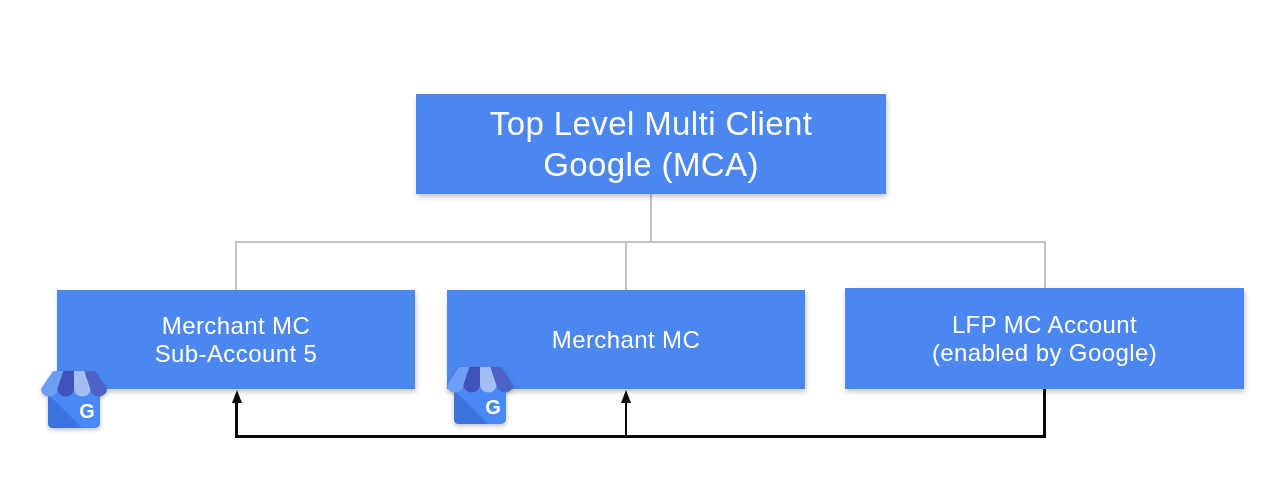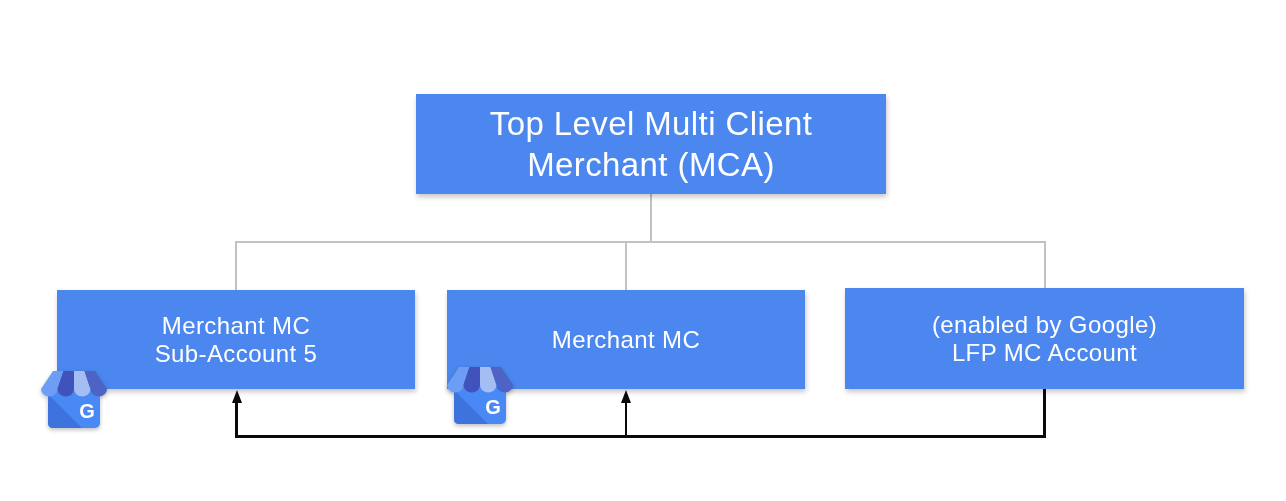--- a/index.html
+++ b/index.html
@@ -77,35 +77,35 @@
 
   <div class="line black v" style="left:1043.25px; top:389px; height:48.5px;"></div>
   <div class="line black h" style="left:235px; top:435px; width:811px;"></div>
   <div class="line black v" style="left:235.25px; top:401px; height:36.5px;"></div>
   <div class="line black v" style="left:624.75px; top:401px; height:36.5px;"></div>
   <div class="arrowhead" style="left:231.5px; top:390px;"></div>
   <div class="arrowhead" style="left:621px; top:390px;"></div>
 
   <div class="node root">
     <span>Top Level Multi Client</span>
-    <span>Merchant (MCA)</span>
+    <span>Google (MCA)</span>
   </div>
 
   <div class="node child sub1">
     <span>Merchant MC</span>
     <span>Sub-Account 5</span>
   </div>
 
   <div class="node child sub2">
     <span>Merchant MC</span>
   </div>
 
   <div class="node child lfp">
+    <span>LFP MC Account</span>
     <span>(enabled by Google)</span>
-    <span>LFP MC Account</span>
   </div>
 
   <svg class="gmb" style="left:41px; top:368px;" width="66" height="62" viewBox="0 0 66 62" aria-hidden="true">
     <rect x="7" y="20" width="52" height="40" rx="5" fill="#4989f5"></rect>
     <path d="M7 26 L41 60 L12 60 Q7 60 7 55 Z" fill="#3e73dd"></path>
     <path d="M12 3 L22.5 3 L16.5 21 A8.25 7.4 0 0 1 0 21 Z" fill="#6d9df4"></path>
     <path d="M22.5 3 L33 3 L33 21 A8.25 7.4 0 0 1 16.5 21 Z" fill="#4053bd"></path>
     <path d="M33 3 L43.5 3 L49.5 21 A8.25 7.4 0 0 1 33 21 Z" fill="#a4bdf3"></path>
     <path d="M43.5 3 L54 3 L66 21 A8.25 7.4 0 0 1 49.5 21 Z" fill="#4d63c6"></path>
     <text x="46" y="50" font-size="20" text-anchor="middle">G</text>

